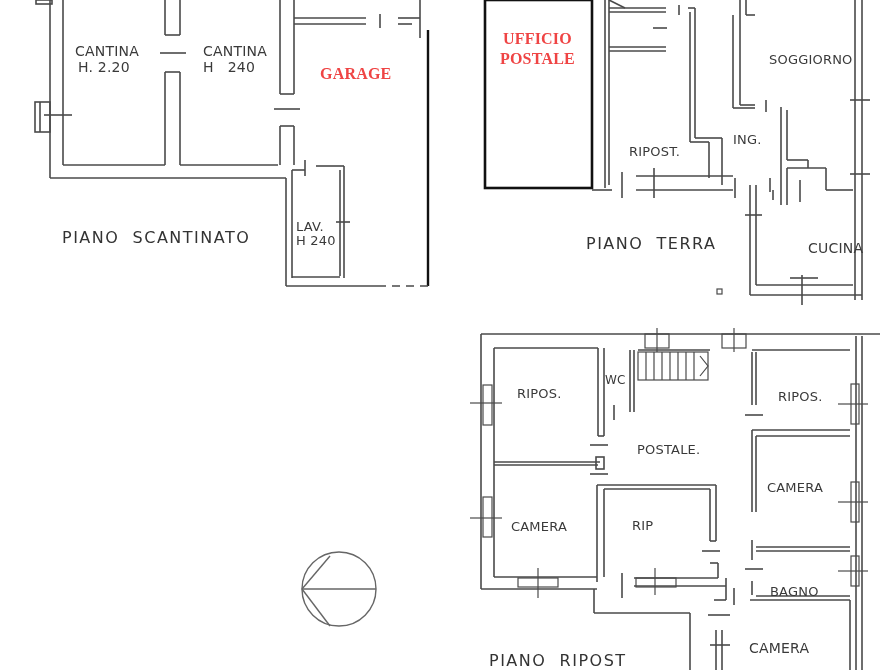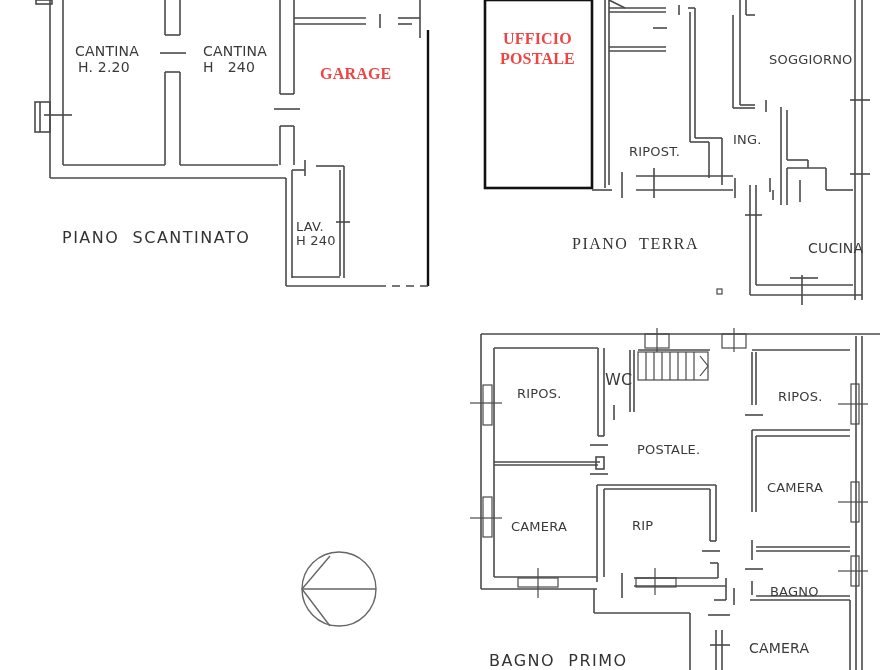--- a/index.html
+++ b/index.html
@@ -264,26 +264,26 @@
 <div class="floor" style="left:62px;top:228px;white-space:pre;">PIANO  SCANTINATO</div>
 
 <div class="lbl serif" style="left:500px;top:29px;text-align:center;">
   <div>UFFICIO</div>
   <div>POSTALE</div>
 </div>
 <div class="lbl small" style="left:629px;top:96px;margin-top:48px;">RIPOST.</div>
 <div class="lbl small" style="left:769px;top:52px;">SOGGIORNO</div>
 <div class="lbl small" style="left:733px;top:132px;">ING.</div>
 <div class="lbl" style="left:808px;top:240px;">CUCINA</div>
-<div class="floor" style="left:572px;top:232px;line-height:24px;font-family:Liberation Serif, serif;">
+<div class="floor" style="left:586px;top:232px;line-height:24px;">
   <div style="white-space:pre;">PIANO  TERRA</div>
 </div>
 
 <div class="lbl small" style="left:517px;top:386px;">RIPOS.</div>
-<div class="lbl small" style="left:605px;top:372px;font-size:16px;text-align:right;">WC</div>
+<div class="lbl small" style="left:605px;top:372px;font-size:12px;text-align:right;">WC</div>
 <div class="lbl small" style="left:637px;top:442px;">POSTALE.</div>
 <div class="lbl small" style="left:778px;top:389px;">RIPOS.</div>
 <div class="lbl small" style="left:511px;top:519px;">CAMERA</div>
 <div class="lbl small" style="left:632px;top:518px;">RIP</div>
 <div class="lbl small" style="left:767px;top:480px;">CAMERA</div>
 <div class="lbl small" style="left:770px;top:560px;margin-top:24px;">BAGNO</div>
 <div class="lbl" style="left:749px;top:640px;">CAMERA</div>
-<div class="floor" style="left:489px;top:651px;white-space:pre;">BAGNO  PRIMO</div>
+<div class="floor" style="left:489px;top:651px;white-space:pre;">PIANO  RIPOST</div>
 
 </body></html>

